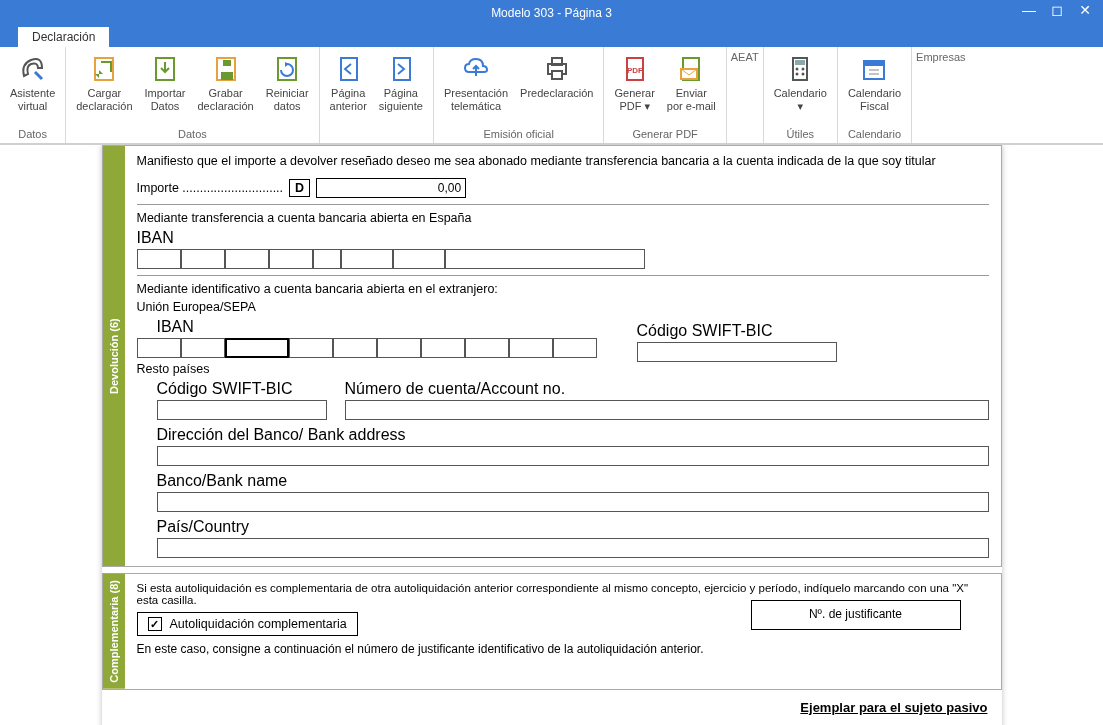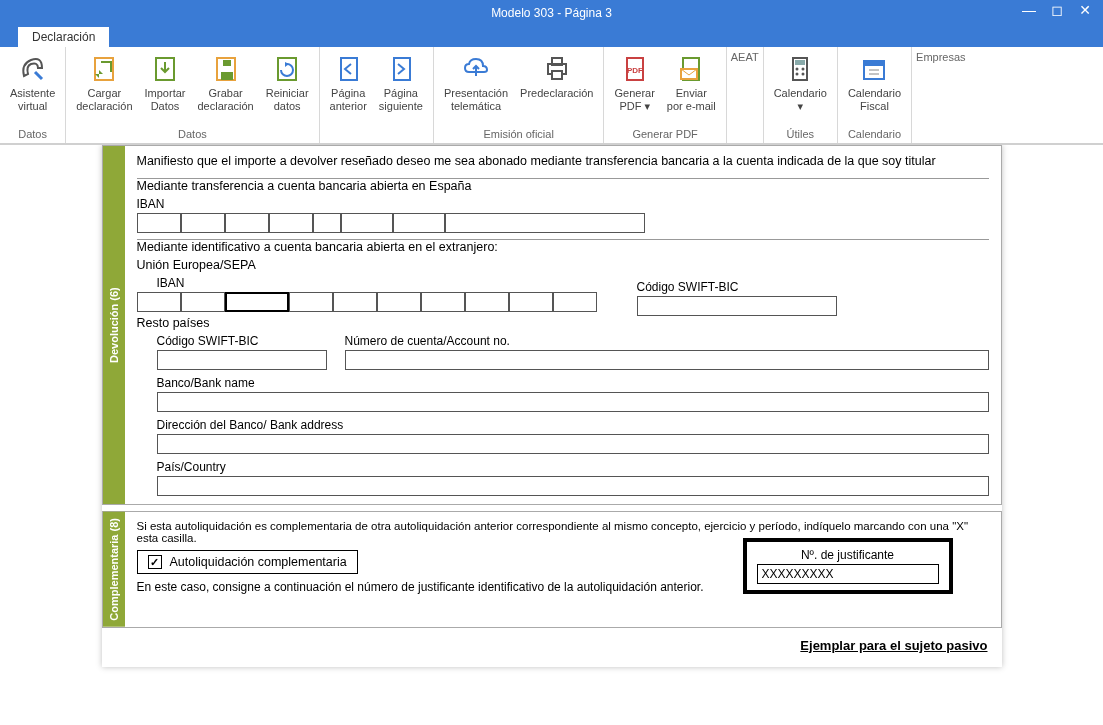--- a/index.html
+++ b/index.html
@@ -27,34 +27,34 @@
   
   .section-row { display: flex; border: 1px solid #aaa; margin: 0; }
   .section-tab { width: 22px; background: #8fa838; color: #fff; writing-mode: vertical-rl; transform: rotate(180deg); display: flex; align-items: center; justify-content: center; font-size: 11px; font-weight: bold; padding: 6px 0; }
   .section-body { flex: 1; padding: 8px 12px; font-size: 12.5px; color: #000; font-family: Arial, sans-serif; }
   
   .declare-text { margin-bottom: 10px; }
   .importe-line { display:flex; align-items:center; gap:6px; margin-bottom:4px;}
   .importe-box-d { border:1px solid #000; padding:1px 5px; font-weight:bold; background:#fff;}
   .importe-field { border:1px solid #000; width:150px; height:20px; text-align:right; padding:2px 4px; font-family:inherit; font-size:12px;}
   
-  .subblock { border-top: 1px solid #999; margin-top:6px; }
+  .subblock { border-top: 1px solid #999; padding-top:6px; margin-top:6px; }
   .sub-hdr { font-size:12.5px; margin-bottom:4px; }
   .iban-row { display:flex; gap:0; margin-top:2px; margin-bottom:4px;}
   .iban-cell { border:1px solid #555; height:20px; background:#fff; }
   
-  .lbl { font-size:12px; margin-bottom:2px; display:block;}
+  .lbl { font-size:16px; margin-bottom:2px; display:block;}
   .txtfield { border:1px solid #555; height:20px; width:100%; font-family:inherit; font-size:12px; padding:1px 3px; background:#fff;}
   .row-flex { display:flex; gap:18px; margin-top:6px; }
   .col { flex:1; display:flex; flex-direction:column; }
   
   .chkbox-wrap { border:1px solid #000; display:inline-flex; align-items:center; padding:4px 10px; gap:8px; margin:6px 0;}
   .chk { width:14px; height:14px; border:1px solid #000; display:inline-flex; align-items:center; justify-content:center; font-size:11px; font-weight:bold;}
   
-  .justif-box { border:4px solid #000000; padding:6px 10px; width:210px; position:absolute; right:48px;}
+  .justif-box { border:1px solid #000000; padding:6px 10px; width:210px; position:absolute; right:40px;}
   .justif-box .lbl{ text-align:center; font-size:12px;}
   .justif-input{ border:1px solid #000; height:20px; width:100%; padding:2px 4px; font-size:12px;}
   
   .footer-link { text-align:right; font-weight:bold; text-decoration:underline; padding:10px 14px 14px 0; font-size:13px;}
   
   
   ::-webkit-scrollbar { width:16px; }
   ::-webkit-scrollbar-track { background:#f0f0f0; }
   ::-webkit-scrollbar-thumb { background:#c0c0c0; }
   
@@ -271,20 +271,25 @@
 </div>
 
 <div class="content-wrap">
  <div class="content-scroll">
   <div class="page">
 
     <div class="section-row">
       <div class="section-tab">Devolución (6)</div>
       <div class="section-body">
         <div class="declare-text">Manifiesto que el importe a devolver reseñado deseo me sea abonado mediante transferencia bancaria a la cuenta indicada de la que soy titular</div>
+        <div class="importe-line">
+          <span>Importe .............................</span>
+          <span class="importe-box-d">D</span>
+          <input class="importe-field" value="0,00" style="">
+        </div>
 
         <div class="subblock">
           <div class="sub-hdr">Mediante transferencia a cuenta bancaria abierta en España</div>
           <span class="lbl">IBAN</span>
           <div class="iban-row">
             <input class="iban-cell" style="width: 44px;">
             <input class="iban-cell" style="width: 44px;">
             <input class="iban-cell" style="width: 44px;">
             <input class="iban-cell" style="width: 44px;">
             <input class="iban-cell" style="width: 28px;">
@@ -325,27 +330,27 @@
               <span class="lbl">Código SWIFT-BIC</span>
               <input class="txtfield" style="">
             </div>
             <div class="col">
               <span class="lbl">Número de cuenta/Account no.</span>
               <input class="txtfield" style="">
             </div>
           </div>
           <div class="row-flex">
                 <div class="col" style="margin-left:20px">
-            <span class="lbl">Banco/Bank name</span>
+            <span class="lbl">Dirección del Banco/ Bank address</span>
             <input class="txtfield" style="">
           </div>
               </div>
           <div class="row-flex">
                 <div class="col" style="margin-left:20px">
-            <span class="lbl">Dirección del Banco/ Bank address</span>
+            <span class="lbl">Banco/Bank name</span>
             <input class="txtfield" style="">
           </div>
               </div>
           <div class="row-flex" style="margin-left:20px">
             <div class="col">
               <span class="lbl">País/Country</span>
               <input class="txtfield" style="">
             </div>
           </div>
         </div>
@@ -356,21 +361,20 @@
       <div class="section-tab">Complementaria (8)</div>
       <div class="section-body" style="position:relative; min-height:90px">
         <div style="font-size:11.5px">Si esta autoliquidación es complementaria de otra autoliquidación anterior correspondiente al mismo concepto, ejercicio y período, indíquelo marcando con una "X" esta casilla.</div>
         <div class="chkbox-wrap">
           <span class="chk">✓</span>
           <span>Autoliquidación complementaria</span>
         </div>
         <div style="font-size:12px">En este caso, consigne a continuación el número de justificante identificativo de la autoliquidación anterior.</div>
         <div class="justif-box" style="top:26px">
           <div class="lbl">Nº. de justificante</div>
-          <input class="justif-input" value="XXXXXXXXX" style="">
         </div>
       </div>
     </div>
 
     <div class="footer-link">Ejemplar para el sujeto pasivo</div>
 
   </div>
  </div>
 </div>
 

